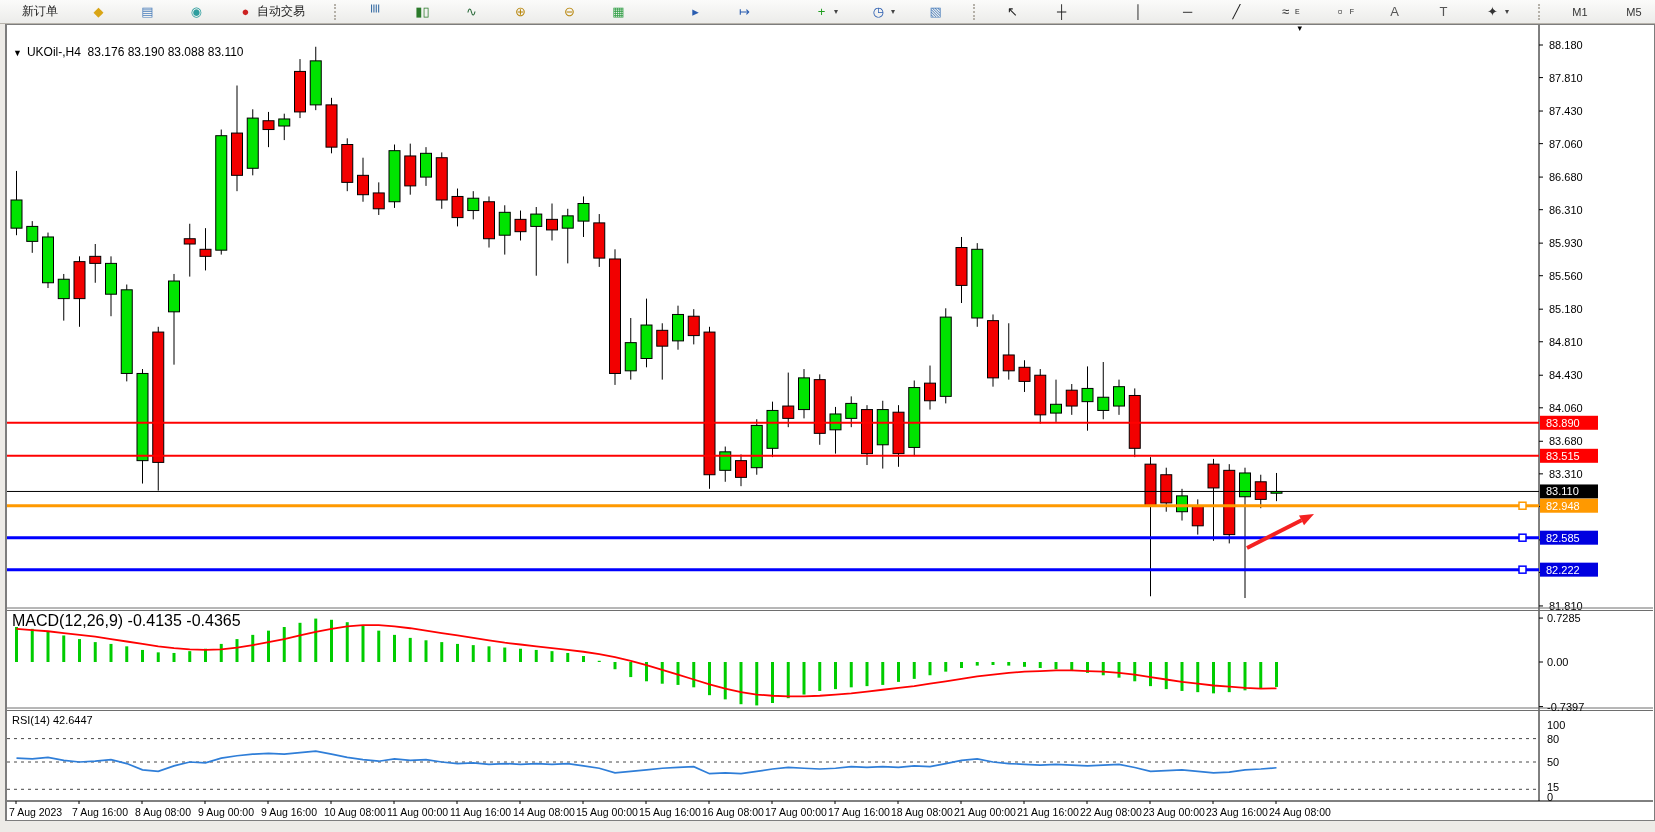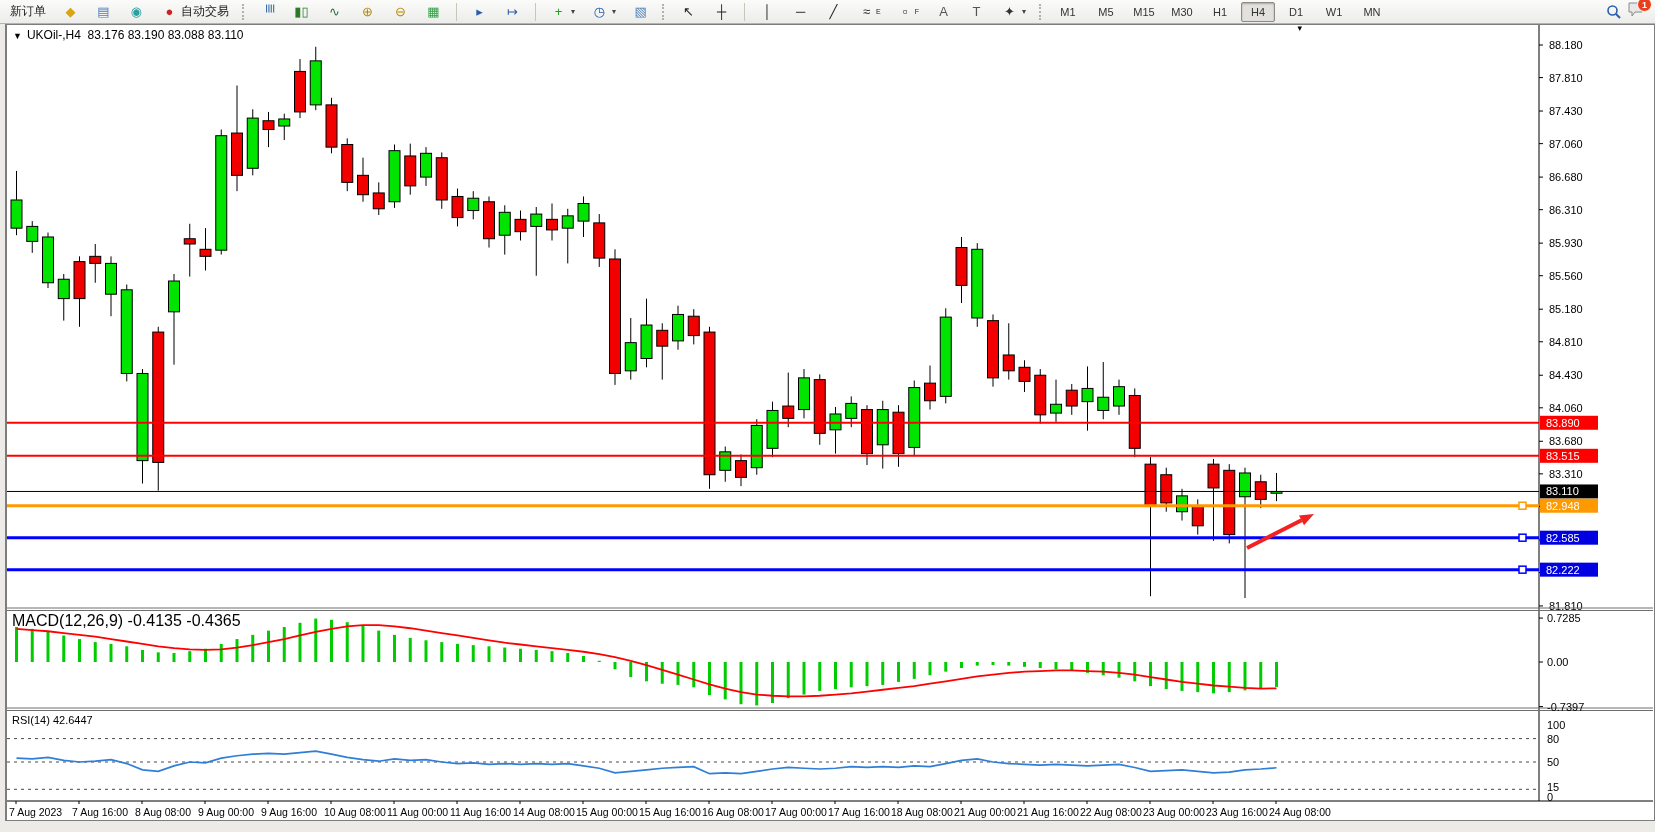--- a/index.html
+++ b/index.html
@@ -1,39 +1,39 @@
 <!DOCTYPE html>
 <html><head>
 <meta charset="utf-8">
 <style>
   html,body{margin:0;padding:0;background:#edebe7;font-family:"Liberation Sans",sans-serif;}
   #app{position:relative;width:1655px;height:832px;background:#edebe7;overflow:hidden;}
   
   .toolbar{position:absolute;left:0;top:0;width:1655px;height:24px;background:linear-gradient(#fbfbfa,#ececea);
-    border-bottom:1px solid #b7b3ab;display:flex;align-items:center;padding:0 4px;box-sizing:border-box;gap:4px;}
+    border-bottom:1px solid #b7b3ab;display:flex;align-items:center;padding:0 16px;box-sizing:border-box;gap:20px;}
   .tb-btn{display:flex;align-items:center;gap:3px;height:20px;padding:0 5px;border:1px solid transparent;border-radius:2px;
     font-size:12px;color:#222;cursor:default;white-space:nowrap;}
   .tb-icon{display:inline-flex;align-items:center;justify-content:center;width:17px;height:17px;font-size:13px;line-height:1;}
   .tb-caret{font-size:8px;color:#444;margin-left:1px;}
   .sep{width:1px;height:18px;background:#c9c5bd;margin:0 4px;}
   .grip{width:3px;height:16px;border-left:2px dotted #b5b1a9;margin:0 3px;}
   .tf-btn{height:18px;min-width:24px;display:flex;align-items:center;justify-content:center;font-size:11px;color:#333;
     padding:0 4px;border:1px solid transparent;border-radius:2px;}
   .tf-btn.active{background:#e3e1dd;border:1px solid #8f8b84;box-shadow:inset 0 1px 2px rgba(0,0,0,.25);}
   .rot90{transform:rotate(90deg);display:inline-block;}
   .subletter{font-size:7px;vertical-align:sub;margin-left:-2px;}
   .right-tools{margin-left:auto;display:flex;align-items:center;gap:6px;padding-right:6px;}
   .chat-wrap{position:relative;}
   .badge{position:absolute;top:-5px;right:-7px;background:#e8401c;color:#fff;border-radius:50%;width:13px;height:13px;
     font-size:9px;display:flex;align-items:center;justify-content:center;font-weight:bold;border:1px solid #fff;}
   
   .chart-window{position:absolute;left:5px;top:24px;width:1650px;height:797px;background:#fff;
     border:1px solid #7d7d7d;border-left:2px solid #7d7d7d;box-sizing:border-box;}
   .overlay-label{position:absolute;font-size:12px;color:#000;z-index:5;white-space:nowrap;}
-  #chart-title{left:6px;top:3px;}
+  #chart-title{left:6px;top:20px;}
   #chart-title .tri{font-size:9px;margin-right:5px;}
   #macd-label{left:5px;top:587px;font-size:16px;}
   #rsi-label{left:5px;top:689px;font-size:11px;}
   svg text{font-family:"Liberation Sans",sans-serif;}
 </style>
 </head>
 <body>
 <div id="app">
 
 <div class="toolbar" id="toolbar">

